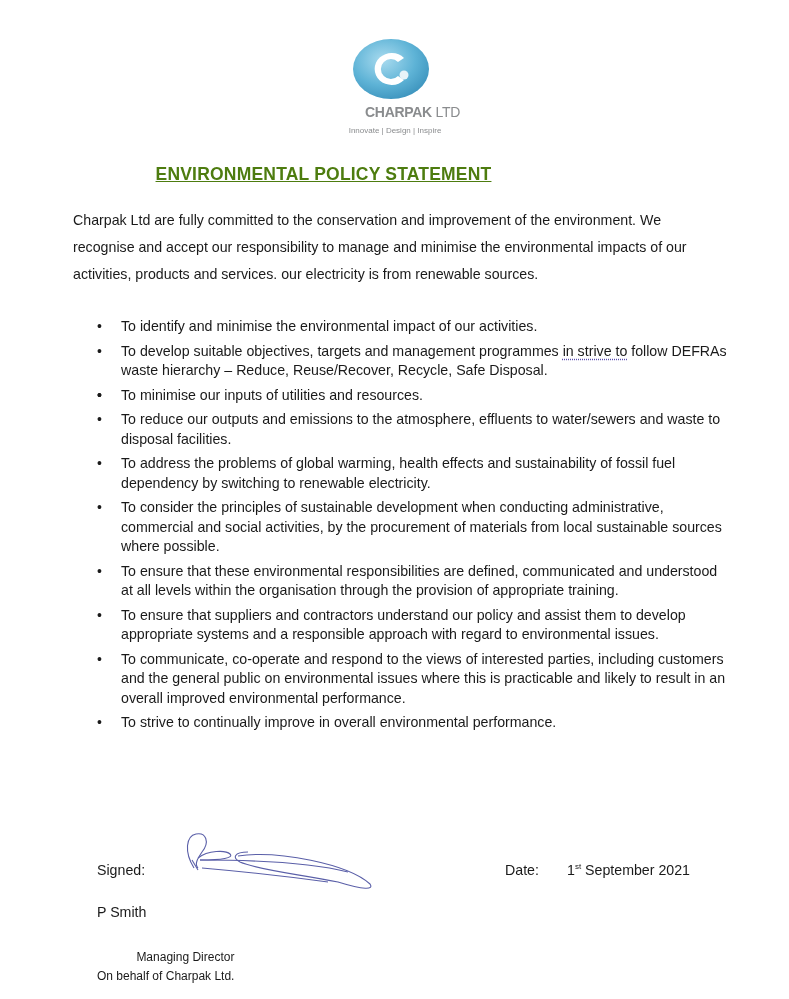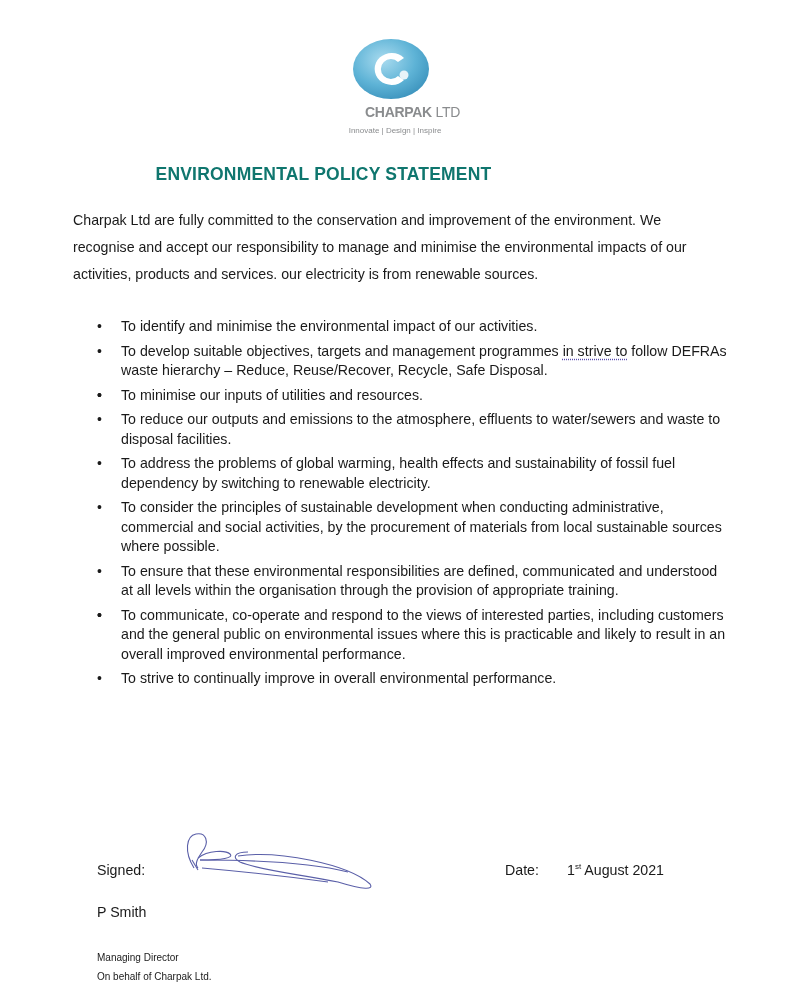--- a/index.html
+++ b/index.html
@@ -13,21 +13,21 @@
     position: absolute; left: 0; top: 66px; width: 130px; text-align: right;
     font-size: 14px; font-weight: bold; color: #8a8c8e; letter-spacing: -0.3px;
   }
   .logo-name .ltd { font-weight: normal; }
   .logo-tag {
     position: absolute; left: 0; top: 88px; width: 130px; text-align: center;
     font-size: 8px; color: #8a8c8e;
   }
   .title {
     position: absolute; left: 0; width: 647px; top: 164px; text-align: center;
-    font-size: 17.5px; font-weight: bold; color: #0f766e; 
+    font-size: 17.5px; font-weight: bold; color: #4d7c0f; text-decoration: underline;
     letter-spacing: 0.2px;
   }
   .intro {
     position: absolute; left: 73px; top: 207px; width: 650px;
     font-size: 14.2px; line-height: 27px;
   }
   .intro p { margin: 0; }
   .intro p + p { margin-top: 3px; }
   .aims {
     position: absolute; left: 97px; top: 317px; width: 630px; margin: 0; padding: 0;
@@ -37,21 +37,21 @@
   .aims li .bullet {
     position: absolute; left: 0; top: 0; width: 10px; font-size: 14px;
   }
   .dotted { text-decoration: underline dotted #5a4fb0; text-underline-offset: 3px; }
   .sig-label { position: absolute; left: 97px; top: 862px; font-size: 14.2px; }
   .signature { position: absolute; left: 178px; top: 830px; width: 200px; height: 66px; }
   .date-label { position: absolute; left: 505px; top: 862px; font-size: 14.2px; }
   .date-value { position: absolute; left: 567px; top: 862px; font-size: 14.2px; }
   .date-value sup { font-size: 8px; vertical-align: 6px; }
   .name { position: absolute; left: 97px; top: 904px; font-size: 14.2px; }
-  .role { position: absolute; left: 97px; top: 948px; font-size: 10px; line-height: 19px; }
+  .role { position: absolute; left: 97px; top: 948px; font-size: 12px; line-height: 19px; text-align: right; }
 </style>
 </head>
 <body>
 
 <div class="logo">
   <svg class="logo-mark" viewBox="0 0 78 62">
     <defs>
       <radialGradient id="g1" cx="40%" cy="35%" r="70%">
         <stop offset="0%" stop-color="#a9dbef"></stop>
         <stop offset="60%" stop-color="#5eb3d6"></stop>
@@ -74,33 +74,33 @@
 
 <ul class="aims">
   <li><span class="bullet">•</span><span>To identify and minimise the environmental impact of our activities.</span></li>
   <li><span class="bullet">•</span><span>To develop suitable objectives, targets and management programmes </span><span class="dotted">in strive to</span><span> follow DEFRAs waste hierarchy – Reduce, Reuse/Recover, Recycle, Safe Disposal.</span></li>
   <li><span class="bullet">•</span></li>
   <li><span class="bullet">•</span><span>To minimise our inputs of utilities and resources.</span></li>
   <li><span class="bullet">•</span><span>To reduce our outputs and emissions to the atmosphere, effluents to water/sewers and waste to disposal facilities.</span></li>
   <li><span class="bullet">•</span><span>To address the problems of global warming, health effects and sustainability of fossil fuel dependency by switching to renewable electricity.</span></li>
   <li><span class="bullet">•</span><span>To consider the principles of sustainable development when conducting administrative, commercial and social activities, by the procurement of materials from local sustainable sources where possible.</span></li>
   <li><span class="bullet">•</span><span>To ensure that these environmental responsibilities are defined, communicated and understood at all levels within the organisation through the provision of appropriate training.</span></li>
-  <li><span class="bullet">•</span></li>
+  <li><span class="bullet">•</span><span>To ensure that suppliers and contractors understand our policy and assist them to develop appropriate systems and a responsible approach with regard to environmental issues.</span></li>
   <li><span class="bullet">•</span><span>To communicate, co-operate and respond to the views of interested parties, including customers and the general public on environmental issues where this is practicable and likely to result in an overall improved environmental performance.</span></li>
   <li><span class="bullet">•</span><span>To strive to continually improve in overall environmental performance.</span></li>
 </ul>
 
 <div class="sig-label">Signed:</div>
 <svg class="signature" viewBox="0 0 200 66" fill="none" stroke="#5a5fa8" stroke-width="1.1">
   <path d="M16 38 C6 22 8 6 18 4 C28 2 32 12 24 22 C20 28 16 34 20 38"></path>
   <path d="M14 30 L20 40"></path>
   <path d="M20 28 C30 20 48 20 52 24 C56 28 44 30 22 30"></path>
   <path d="M22 30 C70 30 130 32 170 42"></path>
   <path d="M60 26 C100 20 170 34 192 54 C196 60 186 60 160 52 C120 44 80 40 62 32 C54 28 56 22 70 22"></path>
   <path d="M24 38 C70 42 120 48 150 52"></path>
 </svg>
 <div class="date-label">Date:</div>
-<div class="date-value"><span>1</span><sup>st</sup><span> August 2021</span></div>
+<div class="date-value"><span>1</span><sup>st</sup><span> September 2021</span></div>
 <div class="name">P Smith</div>
 <div class="role">
   <div>Managing Director</div>
   <div>On behalf of Charpak Ltd.</div>
 </div>
 
 </body></html>

